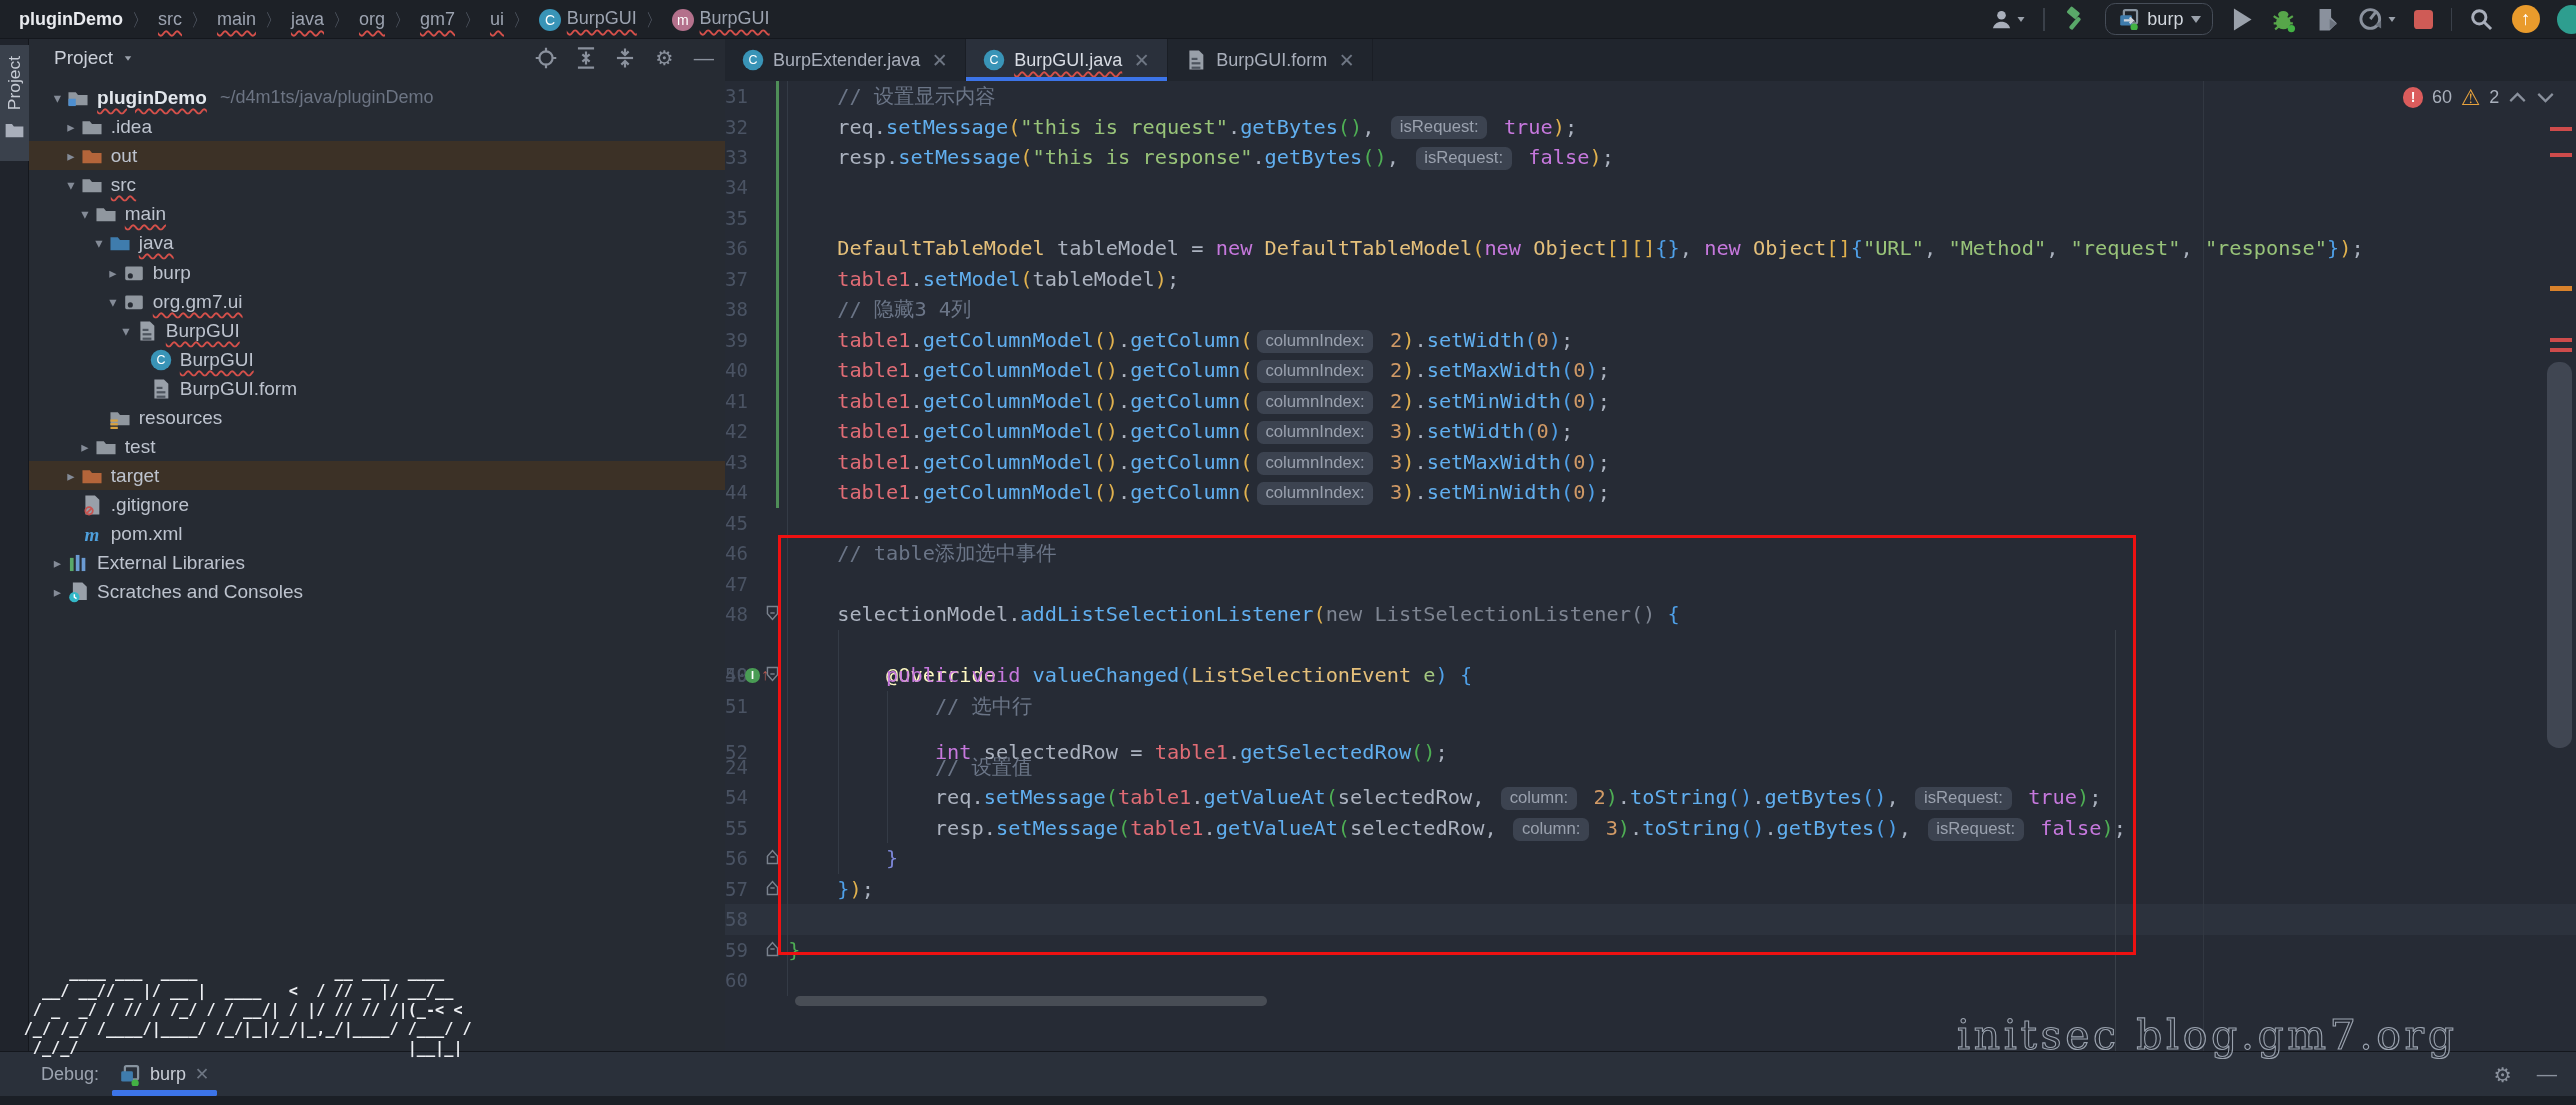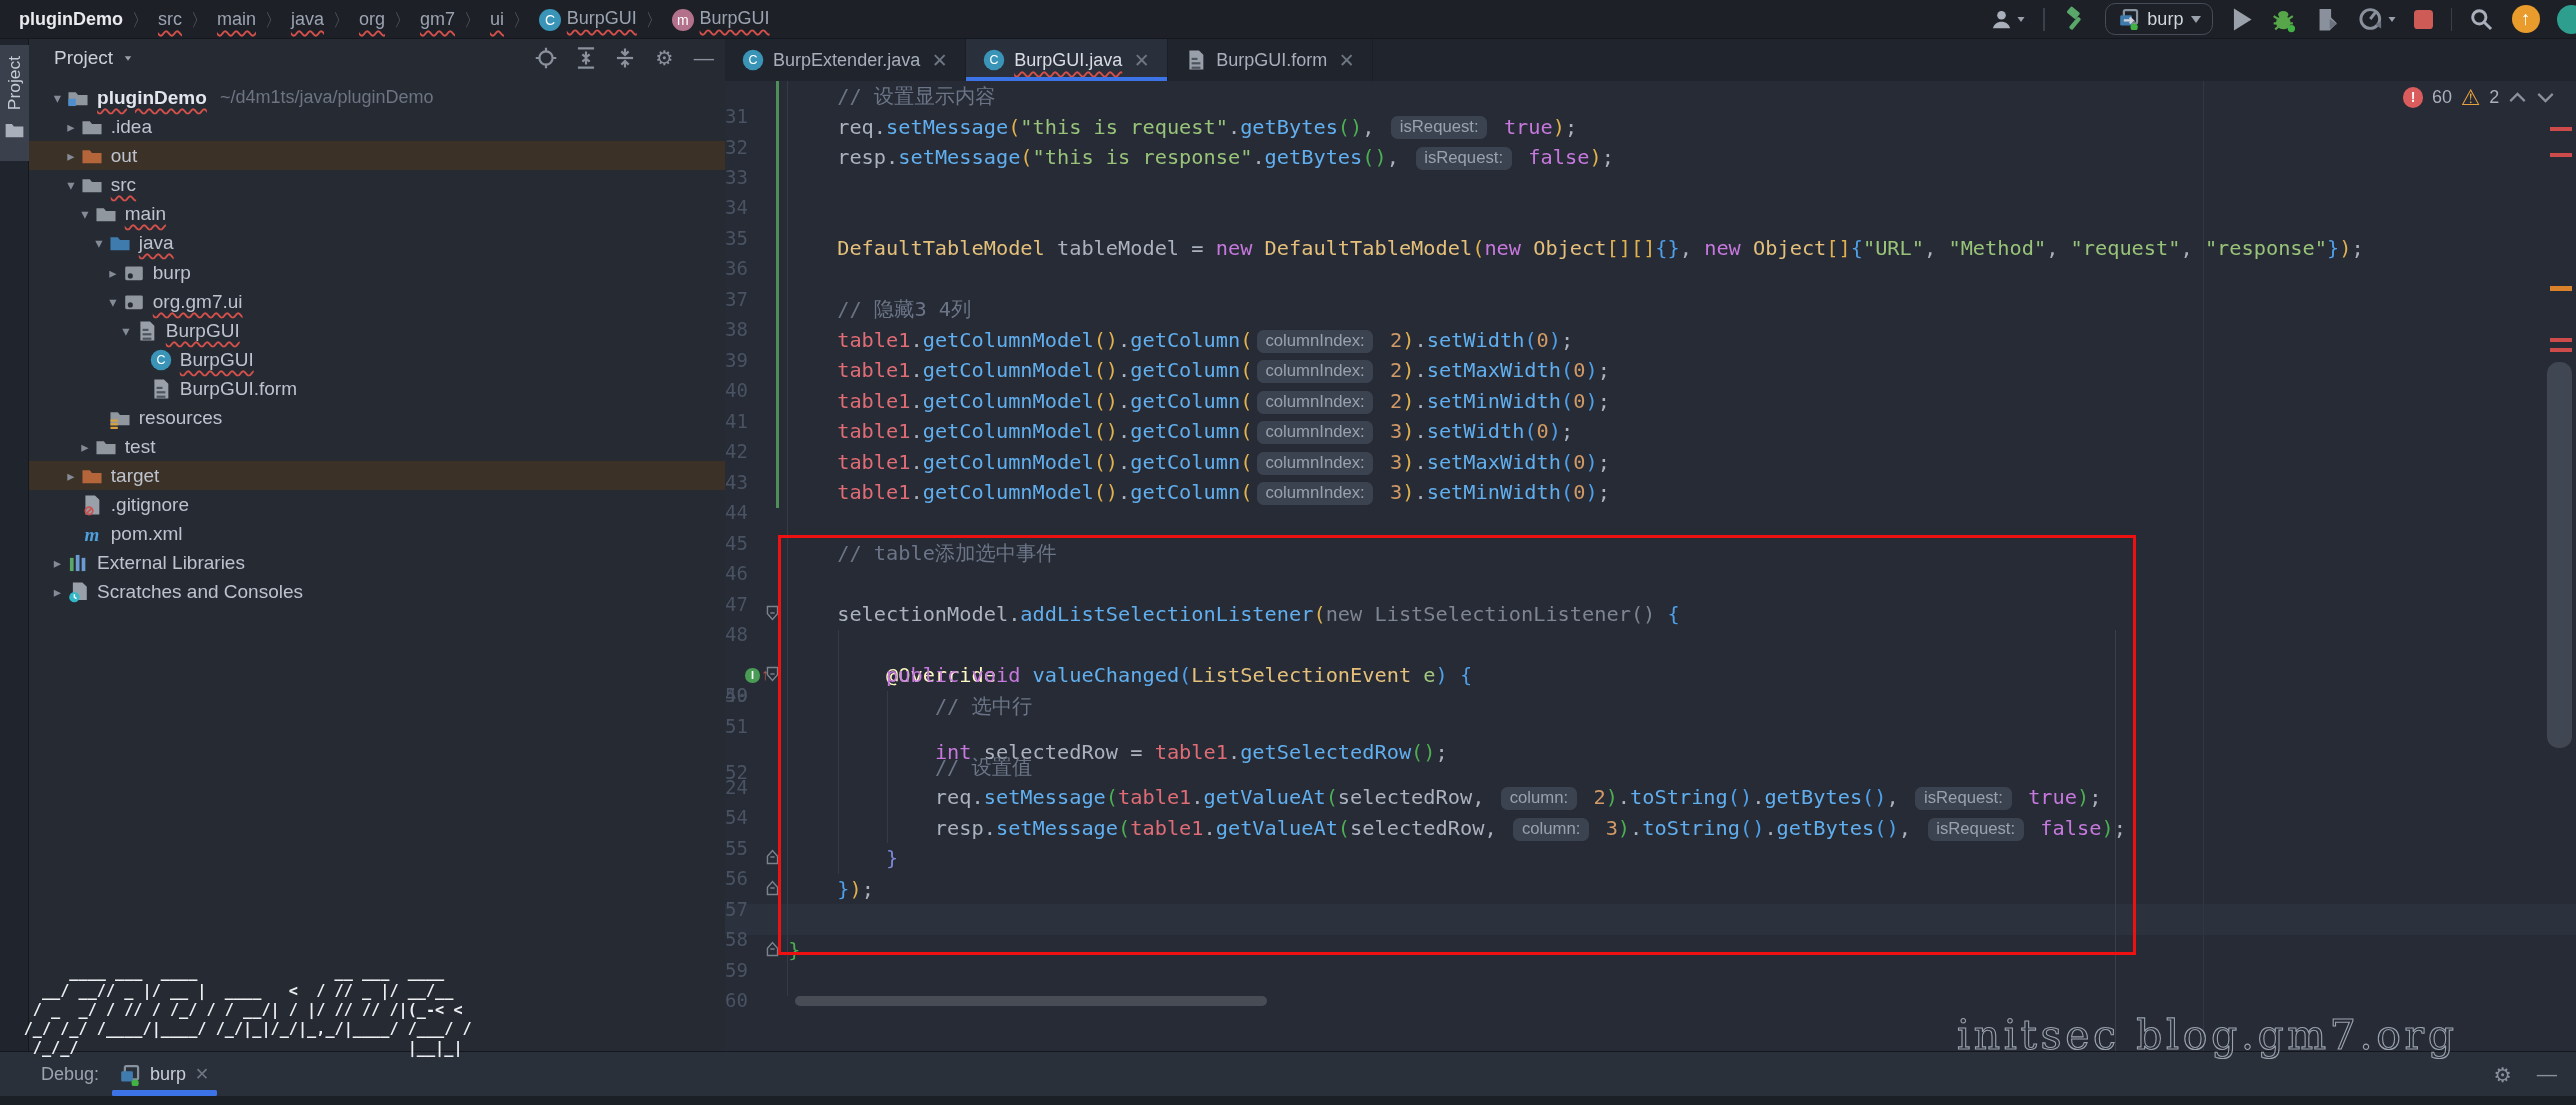--- a/index.html
+++ b/index.html
@@ -67,21 +67,21 @@
   .etab { position:relative; display:inline-flex; align-items:center; gap:8.7px; padding:0 17.4px;
           height:42px; border-right:0.7px solid #1A1E25; font-size:18px; color:#A8AEBA; }
   .etab.active { background:#2A303B; color:#D8DCE4; }
   .etab.active .underline { position:absolute; left:0; right:0; bottom:0; height:4.4px; background:#3C74E8; }
   .etab .tab-label.err { text-decoration:underline wavy #D5504A 1.5px; text-underline-offset:5.1px; }
   .etab .close { color:#6E7683; font-size:19px; margin-left:2.9px; }
 
   #code-area { position:absolute; left:0; top:42px; right:0; bottom:0; overflow:hidden; }
   .code-line { position:absolute; left:0; right:0; height:30.5px; }
   .code-line .lnum { position:absolute; left:0; width:20.3px; text-align:left; color:#4A5363;
-                     font:19px/30.5px "DejaVu Sans Mono", monospace;margin-top:20px; }
+                     font:19px/30.5px "DejaVu Sans Mono", monospace; }
   .code-line .fold { position:absolute; left:41px; top:5.8px; }
   .code-line .code { position:absolute; left:14.5px; white-space:pre;
                      font:20.3px/30.5px "DejaVu Sans Mono", monospace; }
   .ovr-circle { position:absolute; left:20.3px; top:8px; width:14.5px; height:14.5px; border-radius:50%;
                 background:#499C54; color:#fff; font:bold 11px/14.5px "Liberation Sans",sans-serif; text-align:center; }
   .ovr-arrow { position:absolute; left:36px; top:5.8px; color:#B75A52; font-size:16px; }
 
   .c-pl{color:#ABB2BF} .c-kw{color:#C678DD} .c-cls{color:#E5C07B} .c-fn{color:#61AFEF}
   .c-fld{color:#E06C75} .c-str{color:#98C379} .c-num{color:#D19A66} .c-cm{color:#6B7587}
   .c-dim{color:#7E8592} .c-ann{color:#fef9c3} .c-prm{color:#A3C77F}
@@ -508,20 +508,21 @@
         </div>
         <div class="code-line" style="top: 122px;">
           <span class="lnum">35</span>
         </div>
         <div class="code-line" style="top: 152px;">
           <span class="lnum">36</span>
           <span class="code"><span class="c-pl">        </span><span class="c-cls">DefaultTableModel</span><span class="c-pl"> tableModel = </span><span class="c-kw">new</span><span class="c-pl"> </span><span class="c-cls">DefaultTableModel</span><span class="c-p1">(</span><span class="c-kw">new</span><span class="c-pl"> </span><span class="c-cls">Object</span><span class="c-p1">[][]</span><span class="c-p2">{}</span><span class="c-pl">, </span><span class="c-kw">new</span><span class="c-pl"> </span><span class="c-cls">Object</span><span class="c-p1">[]</span><span class="c-p2">{</span><span class="c-str">"URL"</span><span class="c-pl">, </span><span class="c-str">"Method"</span><span class="c-pl">, </span><span class="c-str">"request"</span><span class="c-pl">, </span><span class="c-str">"response"</span><span class="c-p2">}</span><span class="c-p1">)</span><span class="c-pl">;</span></span>
         </div>
         <div class="code-line" style="top: 183px;">
           <span class="lnum">37</span>
+          <span class="code"><span class="c-pl">        </span><span class="c-fld">table1</span><span class="c-pl">.</span><span class="c-fn">setModel</span><span class="c-p1">(</span><span class="c-pl">tableModel</span><span class="c-p1">)</span><span class="c-pl">;</span></span>
         </div>
         <div class="code-line" style="top: 213px;">
           <span class="lnum">38</span>
           <span class="code"><span class="c-pl">        </span><span class="c-cm">// 隐藏3 4列</span></span>
         </div>
         <div class="code-line" style="top: 244px;">
           <span class="lnum">39</span>
           <span class="code"><span class="c-pl">        </span><span class="c-fld">table1</span><span class="c-pl">.</span><span class="c-fn">getColumnModel</span><span class="c-p1">()</span><span class="c-pl">.</span><span class="c-fn">getColumn</span><span class="c-p1">(</span><span class="hint">columnIndex:</span><span class="c-pl"> </span><span class="c-num">2</span><span class="c-p1">)</span><span class="c-pl">.</span><span class="c-fn">setWidth</span><span class="c-p2">(</span><span class="c-num">0</span><span class="c-p2">)</span><span class="c-pl">;</span></span>
         </div>
         <div class="code-line" style="top: 274px;">

